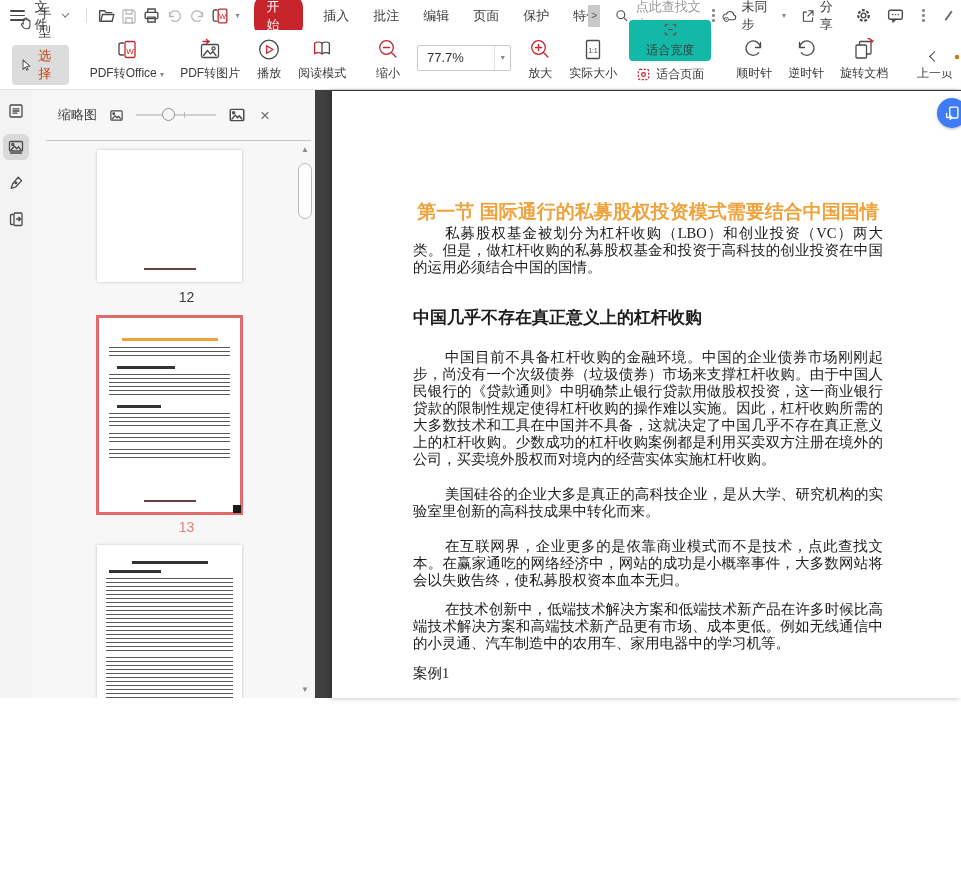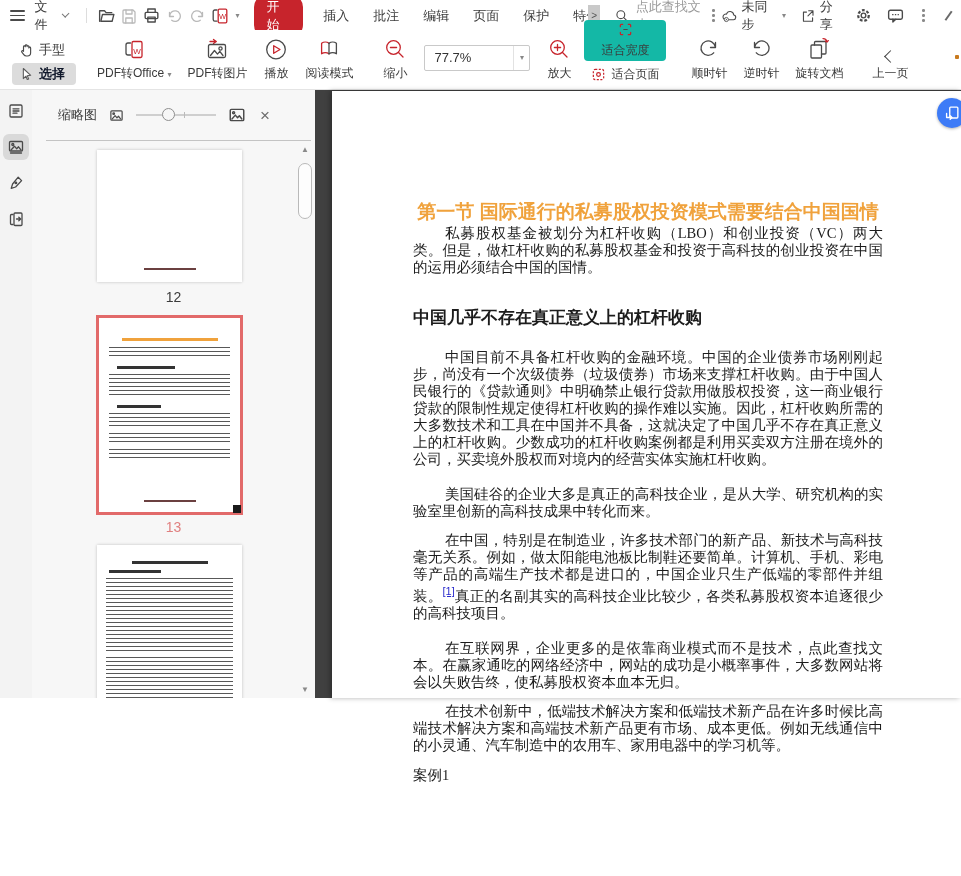--- a/index.html
+++ b/index.html
@@ -29,21 +29,21 @@
   .kebab i { width:2.5px; height:2.5px; border-radius:50%; background:#8a8a8a; }
   .mright { margin-left:auto; display:flex; align-items:center; gap:10px; padding-right:2px; }
   .sync { display:flex; align-items:center; gap:4px; cursor:pointer; }
   .share { display:flex; align-items:center; gap:4px; cursor:pointer; }
   .slashmark { width:12px; height:1.6px; background:#6a6a6a; transform:rotate(-55deg); margin-left:2px; }
 
   
   .toolbar { height:60px; display:flex; align-items:flex-end; background:#fff; border-bottom:1px solid #e4e4e4; padding:0 0 4px 12px; position:relative; }
   .toolcol { display:flex; flex-direction:column; justify-content:center; gap:2px; width:64px; }
   .toolrow { display:flex; align-items:center; gap:5px; padding:2px 6px; border-radius:4px; cursor:pointer; font-size:13px; }
-  .toolrow.sel { background:#dcdcdc; color:#0f172a;font-weight:bold; }
+  .toolrow.sel { background:#dcdcdc; color:#c2410c; }
   .tbtn { display:flex; flex-direction:column; align-items:center; justify-content:center; gap:2px; padding:4px 8px 3px; font-size:12px; color:#3a3a3a; cursor:pointer; }
   .tbtn .lbl { white-space:nowrap; }
   .tdiv { width:1px; background:#e2e2e2; margin:8px 6px; }
   .zoombox { width:106px; height:26px; border:1px solid #c9c9c9; border-radius:2px; background:#fff; display:flex; align-items:center; align-self:center; margin:0 8px; cursor:text; }
   .zoombox .zval { flex:1; padding-left:9px; font-size:13px; color:#333; }
   .zoombox .zcaret { width:16px; height:100%; border-left:1px solid #e2e2e2; display:flex; align-items:center; justify-content:center; color:#888; font-size:8px; cursor:pointer; }
   .fitcol { display:flex; flex-direction:column; justify-content:center; gap:3px; margin:0 4px; }
   .fitbtn { display:flex; align-items:center; gap:5px; font-size:12px; padding:2px 7px; border-radius:4px; cursor:pointer; white-space:nowrap; }
   .fitbtn.sel { background:#14b8a6;flex-direction:column; }
   .chevL { width:9px; height:9px; border-left:1.6px solid #3f3f3f; border-bottom:1.6px solid #3f3f3f; transform:rotate(45deg); margin:4px 0 2px; }
@@ -62,21 +62,21 @@
   .slider { display:flex; align-items:center; position:relative; width:80px; height:14px; cursor:pointer; }
   .slider .track { width:100%; height:1.5px; background:#cfcfcf; }
   .slider .tick { position:absolute; left:60%; top:4px; width:1px; height:6px; background:#bbb; }
   .slider .knob { position:absolute; left:32%; top:0; width:13px; height:13px; border:1.3px solid #8f8f8f; border-radius:50%; background:#f7f7f7; }
   .pclose { font-size:17px; color:#6e6e6e; cursor:pointer; margin-left:2px; line-height:1; }
   .phr { position:absolute; left:14px; right:4px; top:50px; height:1px; background:#c4c4c4; }
 
   .thumbwrap { position:absolute; top:51px; left:0; right:0; bottom:0; overflow:hidden; }
   .thumb { position:absolute; left:65px; width:145px; background:#fff; box-shadow:0 0 3px rgba(0,0,0,.22); cursor:pointer; }
   .thumb.sel { outline:3px solid #e26a6a; }
-  .tlabel { position:absolute; left:69px; width:145px; text-align:center; font-size:14px; color:#3c3c3c; }
+  .tlabel { position:absolute; left:82px; width:145px; text-align:center; font-size:14px; color:#3c3c3c; }
   .tlabel.sel { color:#e08080; }
   .microtitle { background:#f0a23c; height:3px; margin:0 auto; }
   .microhead { background:#333; height:3px; }
   .microtext { background-image:repeating-linear-gradient(to bottom,#585858 0 1px,transparent 1px 4px); }
   .microfoot { position:absolute; left:50%; transform:translateX(-50%); width:52px; height:2.5px; background:#6b4040; }
   .cornerdot { position:absolute; right:-1px; bottom:-1px; width:8px; height:8px; background:#1a1a1a; }
 
   .pscroll { position:absolute; right:2px; top:0; bottom:0; width:16px; }
   .parrow { position:absolute; left:2px; width:12px; text-align:center; font-size:8px; color:#8a8a8a; cursor:pointer; }
   .phandle { position:absolute; left:1px; top:22px; width:14px; height:56px; background:#fdfdfd; border:1px solid #b9b9b9; border-radius:7px; cursor:grab; }
@@ -271,20 +271,27 @@
     <span class="zval">77.7%</span>
     <span class="zcaret">▾</span>
   </div>
   <div class="tbtn">
     <svg width="26" height="26" viewBox="0 0 26 26">
         <circle class="ico red" cx="11.5" cy="10.5" r="6.8"></circle>
         <path class="ico red" d="M16.5 15.5 L21 20"></path>
         <path class="ico red" d="M8.4 10.5 h6.2 M11.5 7.4 v6.2"></path>
       </svg>
     <span class="lbl">放大</span>
+  </div>
+  <div class="tbtn">
+    <svg width="26" height="26" viewBox="0 0 26 26">
+        <rect class="ico" x="6.5" y="3.5" width="13" height="18" rx="1.2"></rect>
+        <text x="13" y="15.5" font-size="6.5" fill="#3f3f3f" text-anchor="middle" font-family="Liberation Sans, sans-serif">1:1</text>
+      </svg>
+    <span class="lbl">实际大小</span>
   </div>
   <div class="fitcol">
     <div class="fitbtn sel">
       <svg width="15" height="15" viewBox="0 0 16 16">
           <path class="ico red" d="M5 2.5 H3.5 a1 1 0 0 0 -1 1 V5 M11 2.5 h1.5 a1 1 0 0 1 1 1 V5 M13.5 11 v1.5 a1 1 0 0 1 -1 1 H11 M5 13.5 H3.5 a1 1 0 0 1 -1 -1 V11"></path>
           <path class="ico" d="M6.2 8 h3.6" stroke="#3f3f3f"></path>
         </svg>
       <span>适合宽度</span>
     </div>
     <div class="fitbtn">
@@ -429,21 +436,20 @@
   </div>
 
   <div class="docarea">
     <div class="page">
       <div class="doccol">
         <div class="doc-title">第一节 国际通行的私募股权投资模式需要结合中国国情</div>
         <p class="doc-p" style="">私募股权基金被划分为杠杆收购（LBO）和创业投资（VC）两大类。但是，做杠杆收购的私募股权基金和投资于高科技的创业投资在中国的运用必须结合中国的国情。</p>
         <h2 class="doc-h2" style="margin-top:30px;">中国几乎不存在真正意义上的杠杆收购</h2>
         <p class="doc-p" style="margin-top:20px;">中国目前不具备杠杆收购的金融环境。中国的企业债券市场刚刚起步，尚没有一个次级债券（垃圾债券）市场来支撑杠杆收购。由于中国人民银行的《贷款通则》中明确禁止银行贷款用做股权投资，这一商业银行贷款的限制性规定使得杠杆收购的操作难以实施。因此，杠杆收购所需的大多数技术和工具在中国并不具备，这就决定了中国几乎不存在真正意义上的杠杆收购。少数成功的杠杆收购案例都是利用买卖双方注册在境外的公司，买卖境外股权而对境内的经营实体实施杠杆收购。</p>
         <p class="doc-p" style="margin-top:18px;">美国硅谷的企业大多是真正的高科技企业，是从大学、研究机构的实验室里创新的高科技成果中转化而来。</p>
-        <p class="doc-p" style="margin-top:12px;"><span>在中国，特别是在制造业，许多技术部门的新产品、新技术与高科技毫无关系。例如，做太阳能电池板比制鞋还要简单。计算机、手机、彩电等产品的高端生产技术都是进口的，中国企业只生产低端的零部件并组装。</span><span class="fnref">[1]</span><span>真正的名副其实的高科技企业比较少，各类私募股权资本追逐很少的高科技项目。</span></p>
         <p class="doc-p" style="margin-top:18px;">在互联网界，企业更多的是依靠商业模式而不是技术，点此查找文本。在赢家通吃的网络经济中，网站的成功是小概率事件，大多数网站将会以失败告终，使私募股权资本血本无归。</p>
         <p class="doc-p" style="margin-top:12px;">在技术创新中，低端技术解决方案和低端技术新产品在许多时候比高端技术解决方案和高端技术新产品更有市场、成本更低。例如无线通信中的小灵通、汽车制造中的农用车、家用电器中的学习机等。</p>
         <div class="caselbl">案例1</div>
       </div>
     </div>
     <div class="floatbtn">
       <svg width="18" height="18" viewBox="0 0 20 20">
           <rect x="7.5" y="3.5" width="9" height="12" rx="1" fill="none" stroke="#fff" stroke-width="1.5"></rect>
           <path d="M4 10.5 v4.5 h6 M8 13 l2 2 -2 2" fill="none" stroke="#fff" stroke-width="1.5" stroke-linecap="round" stroke-linejoin="round"></path>
         </svg>

